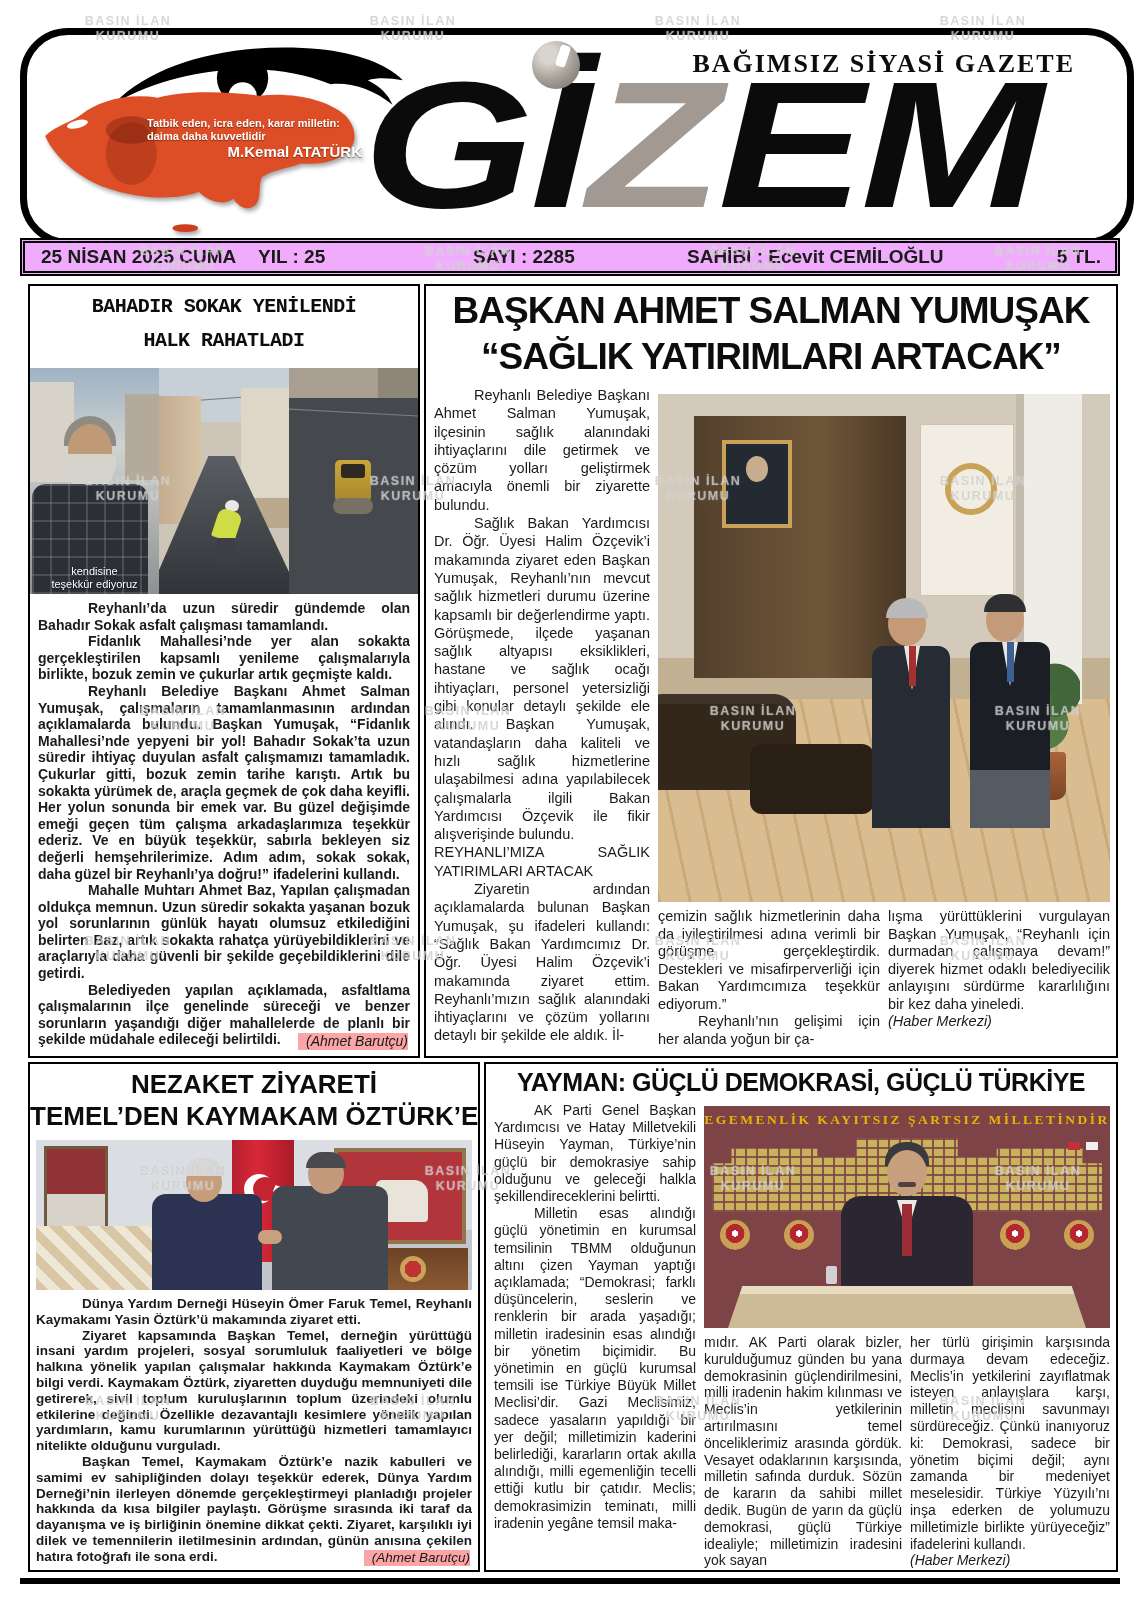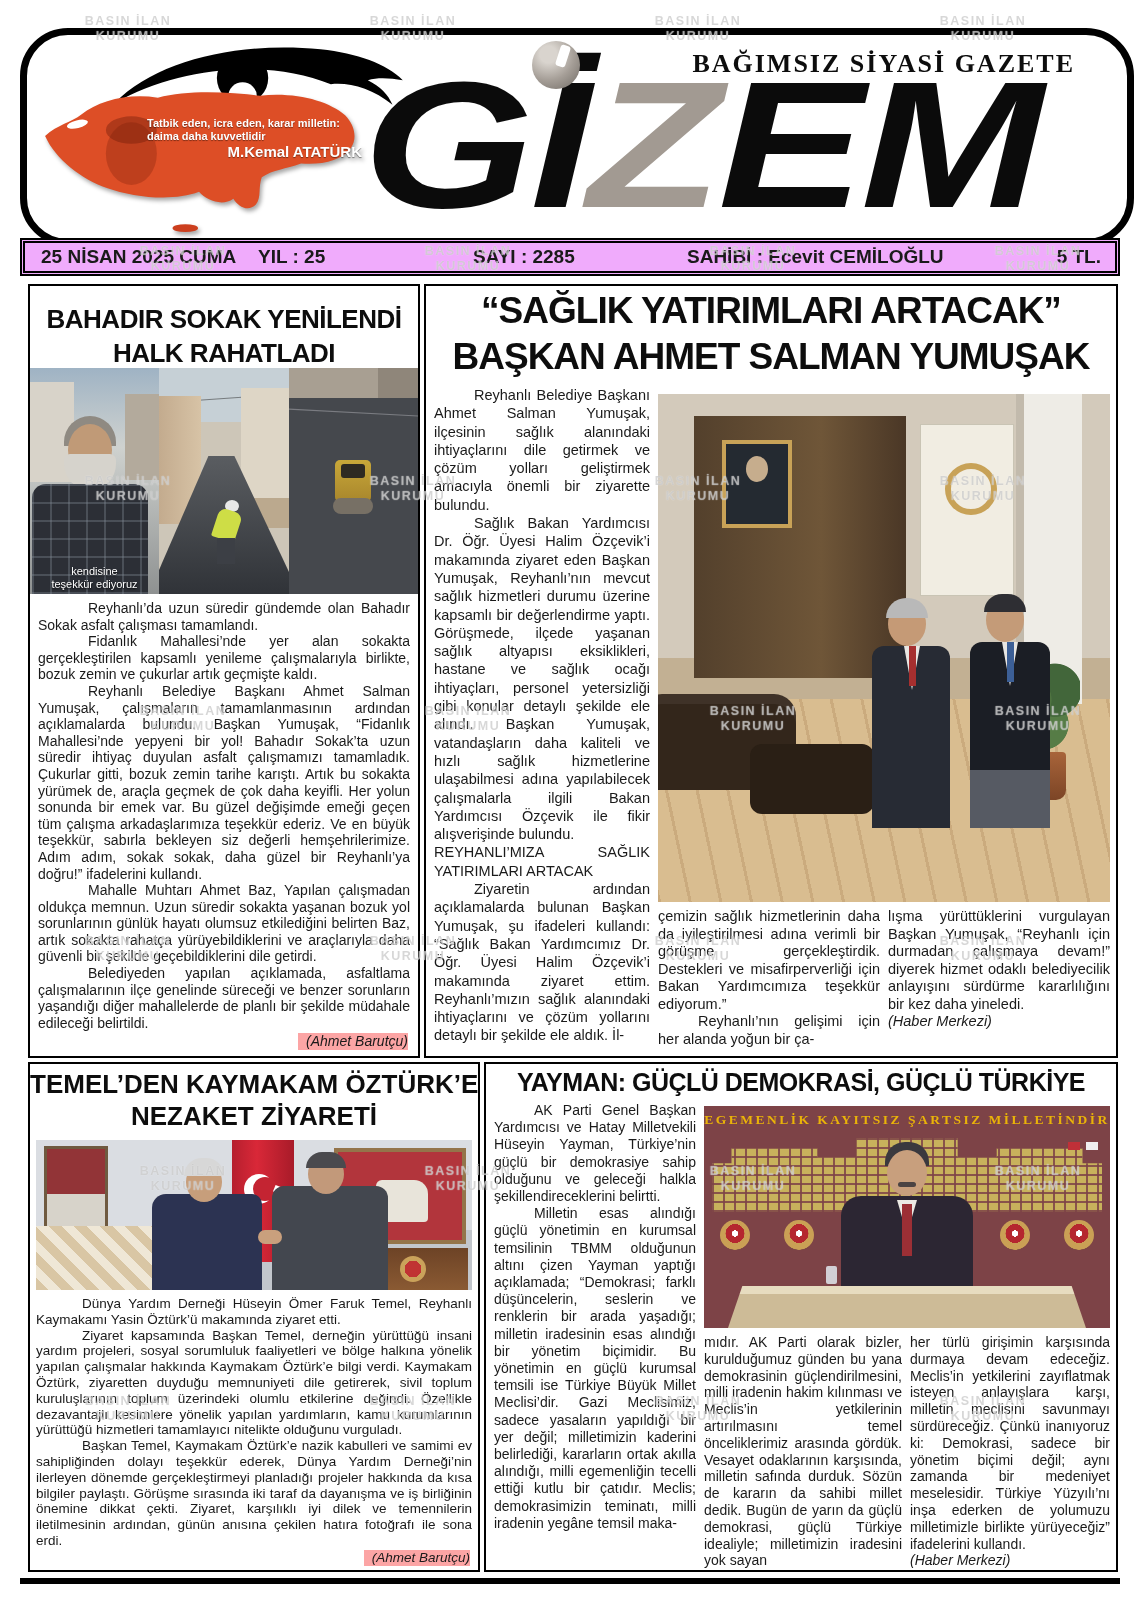--- a/index.html
+++ b/index.html
@@ -37,29 +37,29 @@
   .infobar{position:absolute;left:20px;top:238px;width:1100px;height:38px;
       border:5px double #000;background:#f0abfc;font-weight:bold;font-size:19px;box-sizing:border-box;}
   .infobar span{position:absolute;top:3px;white-space:nowrap;}
 
   
   .abox{position:absolute;border:2px solid #000;background:#fff;box-sizing:border-box;}
   .hl{position:absolute;left:0;right:0;text-align:center;font-weight:bold;color:#0d0d0d;
       white-space:nowrap;}
   .bt{position:absolute;text-align:justify;overflow:hidden;}
   .bt p{margin:0;}
-  .ind{text-indent:50px;}
+  .ind{text-indent:50px;font-weight:bold;}
   .ind-sm{text-indent:40px;}
   .byl{position:absolute;right:2px;bottom:0;font-style:italic;background:#fca5a5;padding-left:8px;}
   .byl-l{font-style:italic;}
   .sub{text-indent:0;}
 
   
   #a1{left:28px;top:284px;width:392px;height:774px;}
-  #a1 .hl{top:16px;font-size:26px;line-height:34px;letter-spacing:-0.5px;}
+  #a1 .hl{top:4px;font-size:20px;line-height:34px;letter-spacing:-0.5px;font-family:Liberation Mono, monospace;}
   #a1 .body{left:8px;top:314px;width:372px;height:450px;font-size:14px;line-height:16.6px;}
   
   #a2{left:424px;top:284px;width:694px;height:774px;}
   #a2 .hl{top:2px;font-size:37px;line-height:46px;letter-spacing:-1px;}
   #a2 .c1{left:8px;top:100px;width:216px;height:664px;font-size:14.5px;line-height:18.3px;}
   #a2 .c2{left:232px;top:622px;width:222px;height:142px;font-size:14.5px;line-height:17.5px;}
   #a2 .c3{left:462px;top:622px;width:222px;height:142px;font-size:14.5px;line-height:17.5px;}
   
   #a3{left:28px;top:1062px;width:452px;height:510px;}
   #a3 .hl{top:4px;font-size:26px;line-height:32px;}
@@ -258,22 +258,22 @@
       <p class="ind">Fidanlık Mahallesi’nde yer alan sokakta gerçekleştirilen kapsamlı yenileme çalışmalarıyla birlikte, bozuk zemin ve çukurlar artık geçmişte kaldı.</p>
       <p class="ind">Reyhanlı Belediye Başkanı Ahmet Salman Yumuşak, çalışmaların tamamlanmasının ardından açıklamalarda bulundu. Başkan Yumuşak, “Fidanlık Mahallesi’nde yepyeni bir yol! Bahadır Sokak’ta uzun süredir ihtiyaç duyulan asfalt çalışmamızı tamamladık. Çukurlar gitti, bozuk zemin tarihe karıştı. Artık bu sokakta yürümek de, araçla geçmek de çok daha keyifli. Her yolun sonunda bir emek var. Bu güzel değişimde emeği geçen tüm çalışma arkadaşlarımıza teşekkür ederiz. Ve en büyük teşekkür, sabırla bekleyen siz değerli hemşehrilerimize. Adım adım, sokak sokak, daha güzel bir Reyhanlı’ya doğru!” ifadelerini kullandı.</p>
       <p class="ind">Mahalle Muhtarı Ahmet Baz, Yapılan çalışmadan oldukça memnun. Uzun süredir sokakta yaşanan bozuk yol sorunlarının günlük hayatı olumsuz etkilediğini belirten Baz, artık sokakta rahatça yürüyebildiklerini ve araçlarıyla daha güvenli bir şekilde geçebildiklerini dile getirdi.</p>
       <p class="ind">Belediyeden yapılan açıklamada, asfaltlama çalışmalarının ilçe genelinde süreceği ve benzer sorunların yaşandığı diğer mahallelerde de planlı bir şekilde müdahale edileceği belirtildi.</p>
       <span class="byl">(Ahmet Barutçu)</span>
     </div>
   </section>
 
   <section class="abox" id="a2">
     <h2 class="hl" style="margin:0">
+      <span style="display:block">BAŞKAN AHMET SALMAN YUMUŞAK</span>
       <span style="display:block">“SAĞLIK YATIRIMLARI ARTACAK”</span>
-      <span style="display:block">BAŞKAN AHMET SALMAN YUMUŞAK</span>
     </h2>
     <div class="bt c1">
       <p class="ind-sm">Reyhanlı Belediye Başkanı Ahmet Salman Yumuşak, ilçesinin sağlık alanındaki ihtiyaçlarını dile getirmek ve çözüm yolları geliştirmek amacıyla önemli bir ziyarette bulundu.</p>
       <p class="ind-sm">Sağlık Bakan Yardımcısı Dr. Öğr. Üyesi Halim Özçevik’i makamında ziyaret eden Başkan Yumuşak, Reyhanlı’nın mevcut sağlık hizmetleri durumu üzerine kapsamlı bir değerlendirme yaptı. Görüşmede, ilçede yaşanan sağlık altyapısı eksiklikleri, hastane ve sağlık ocağı ihtiyaçları, personel yetersizliği gibi konular detaylı şekilde ele alındı. Başkan Yumuşak, vatandaşların daha kaliteli ve hızlı sağlık hizmetlerine ulaşabilmesi adına yapılabilecek çalışmalarla ilgili Bakan Yardımcısı Özçevik ile fikir alışverişinde bulundu.</p>
       <p class="sub">REYHANLI’MIZA SAĞLIK YATIRIMLARI ARTACAK</p>
       <p class="ind-sm">Ziyaretin ardından açıklamalarda bulunan Başkan Yumuşak, şu ifadeleri kullandı: “Sağlık Bakan Yardımcımız Dr. Öğr. Üyesi Halim Özçevik’i makamında ziyaret ettim. Reyhanlı’mızın sağlık alanındaki ihtiyaçlarını ve çözüm yollarını detaylı bir şekilde ele aldık. İl-</p>
     </div>
     <div class="photo pB">
       <i class="s floor"></i>
       <i class="s panel"></i>
@@ -305,22 +305,22 @@
       <p class="ind-sm">Reyhanlı’nın gelişimi için her alanda yoğun bir ça-</p>
     </div>
     <div class="bt c3">
       <p>lışma yürüttüklerini vurgulayan Başkan Yumuşak, “Reyhanlı için durmadan çalışmaya devam!” diyerek hizmet odaklı belediyecilik anlayışını sürdürme kararlılığını bir kez daha yineledi.</p>
       <p class="byl-l">(Haber Merkezi)</p>
     </div>
   </section>
 
   <section class="abox" id="a3">
     <h2 class="hl" style="margin:0">
+      <span style="display:block">NEZAKET ZİYARETİ</span>
       <span style="display:block">TEMEL’DEN KAYMAKAM ÖZTÜRK’E</span>
-      <span style="display:block">NEZAKET ZİYARETİ</span>
     </h2>
     <div class="photo pC">
       <i class="s frameL"></i>
       <i class="s pat"></i>
       <i class="s flag">
         <i class="s fc1"></i>
         <i class="s fc2"></i>
         <i class="s fst"></i>
       </i>
       <i class="s ata">

